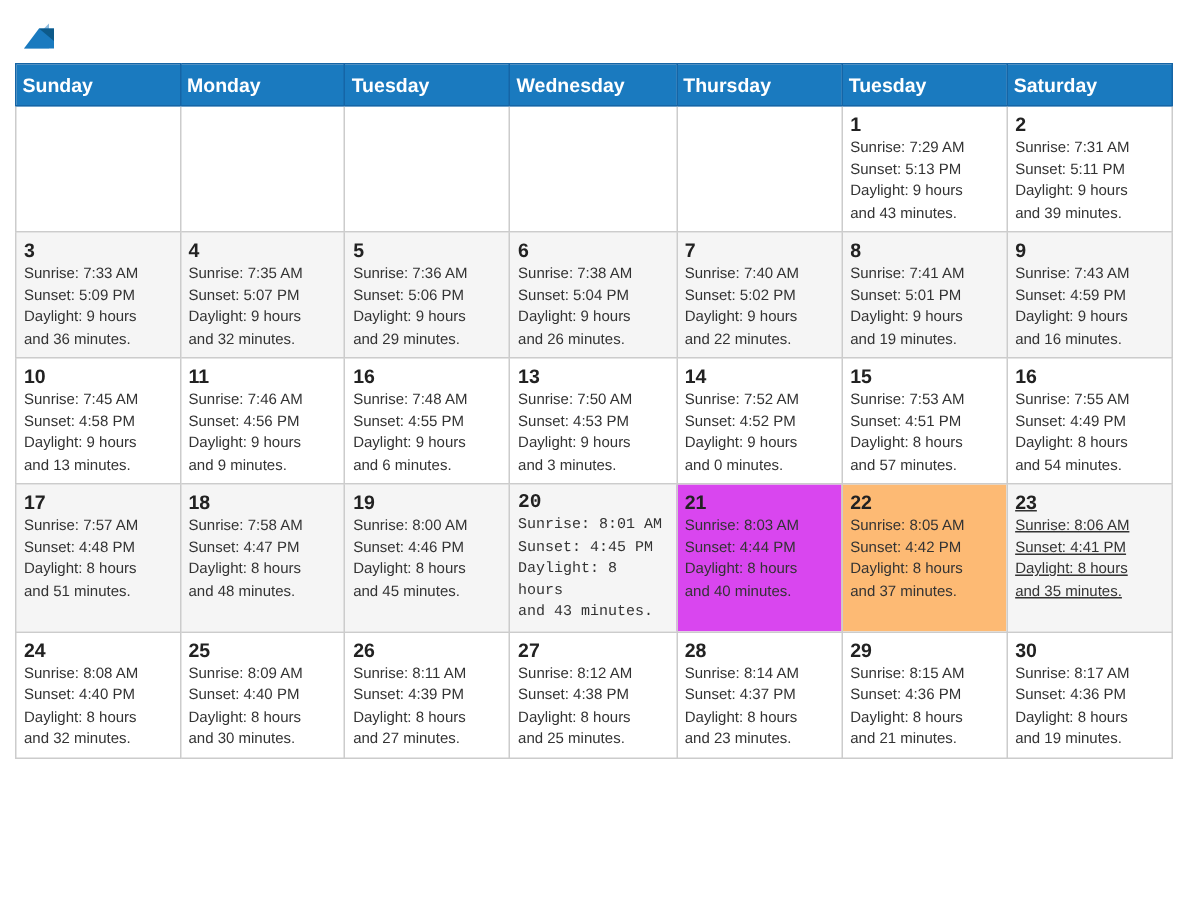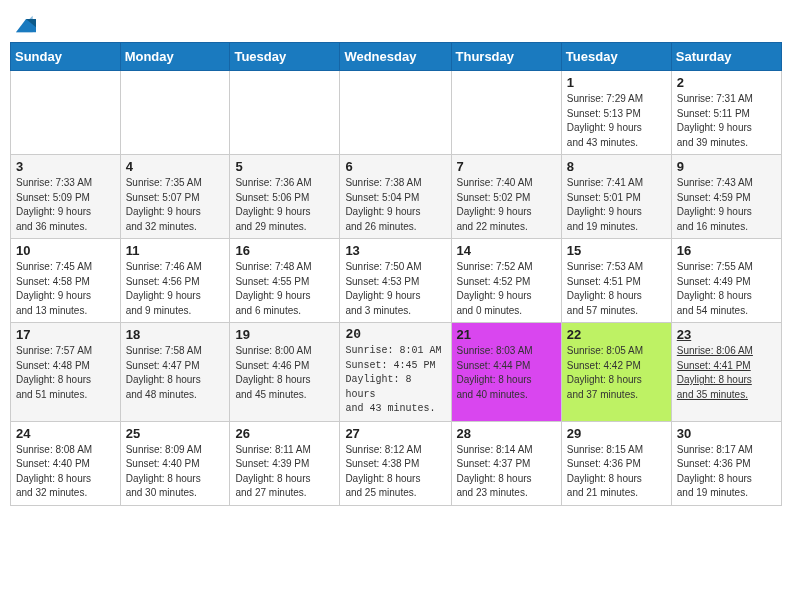--- a/index.html
+++ b/index.html
@@ -222,21 +222,21 @@
           <div class="day-info">Sunrise: 8:00 AM<br>Sunset: 4:46 PM<br>Daylight: 8 hours<br>and 45 minutes.</div>
         </td>
         <td style="background: rgb(245, 245, 245); font-family: Liberation Mono, monospace;">
           <span class="day-num">20</span>
           <div class="day-info">Sunrise: 8:01 AM<br>Sunset: 4:45 PM<br>Daylight: 8 hours<br>and 43 minutes.</div>
         </td>
         <td style="background: #d946ef;">
           <span class="day-num">21</span>
           <div class="day-info">Sunrise: 8:03 AM<br>Sunset: 4:44 PM<br>Daylight: 8 hours<br>and 40 minutes.</div>
         </td>
-        <td style="background: #bef264;">
+        <td style="background: #fdba74;">
           <span class="day-num">22</span>
           <div class="day-info">Sunrise: 8:05 AM<br>Sunset: 4:42 PM<br>Daylight: 8 hours<br>and 37 minutes.</div>
         </td>
         <td style="background: rgb(245, 245, 245); text-decoration: underline;">
           <span class="day-num">23</span>
           <div class="day-info">Sunrise: 8:06 AM<br>Sunset: 4:41 PM<br>Daylight: 8 hours<br>and 35 minutes.</div>
         </td>
       </tr>
       <tr>
         <td>

